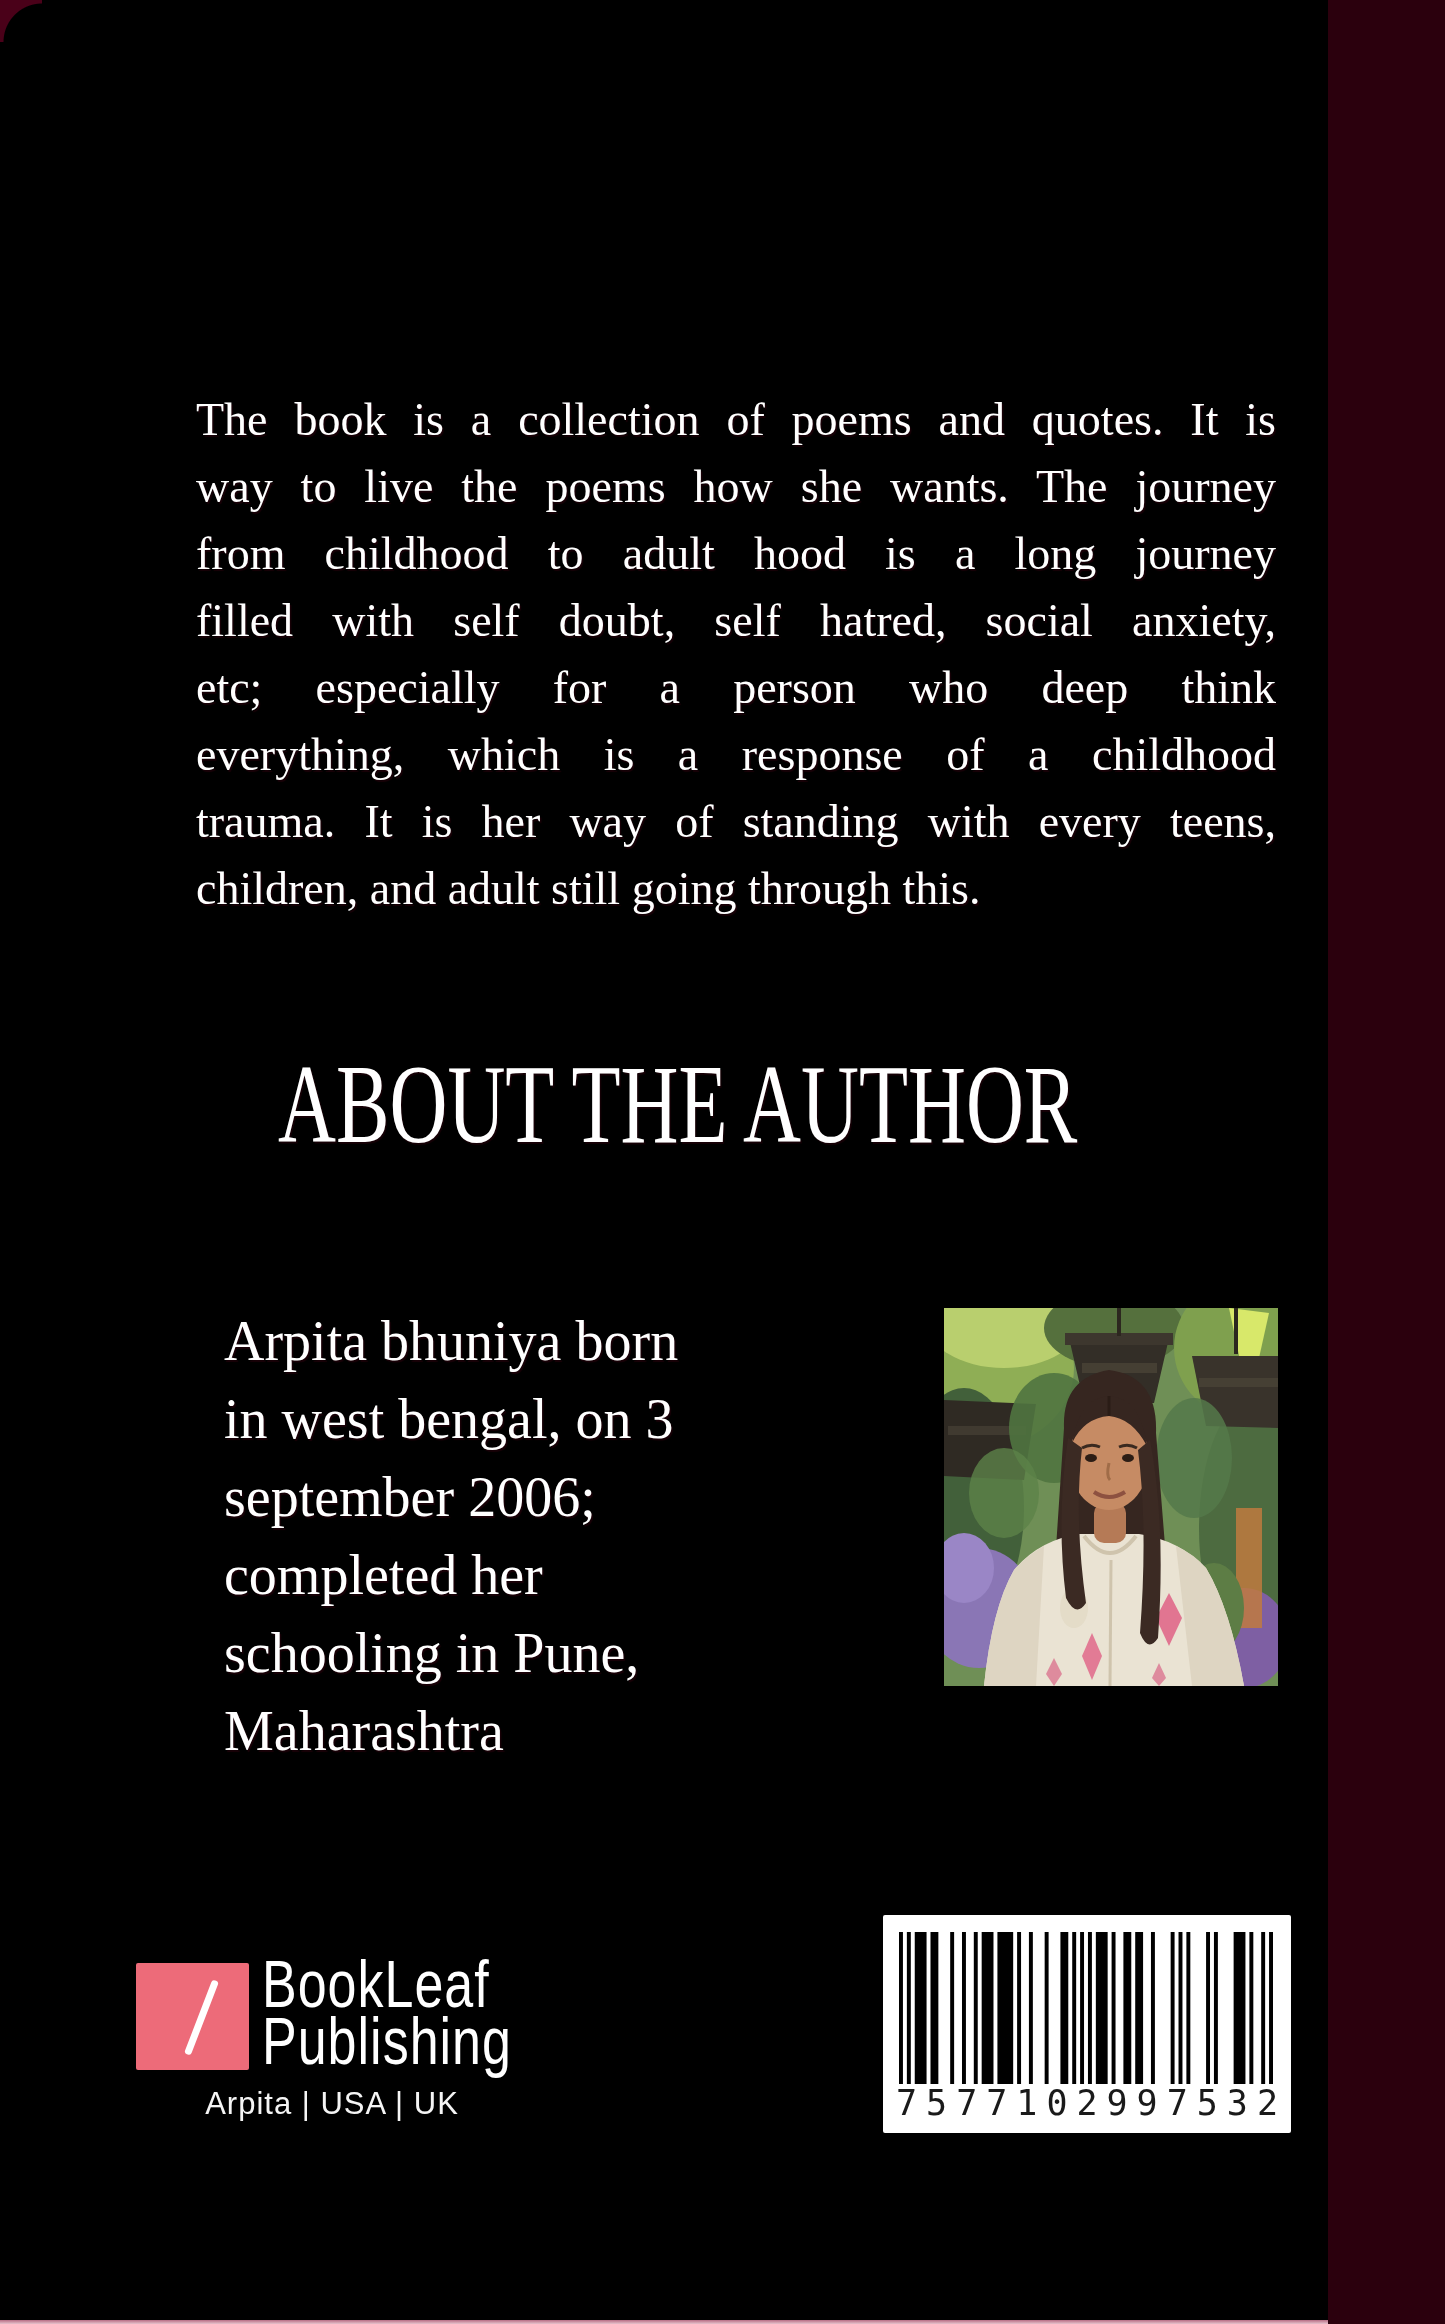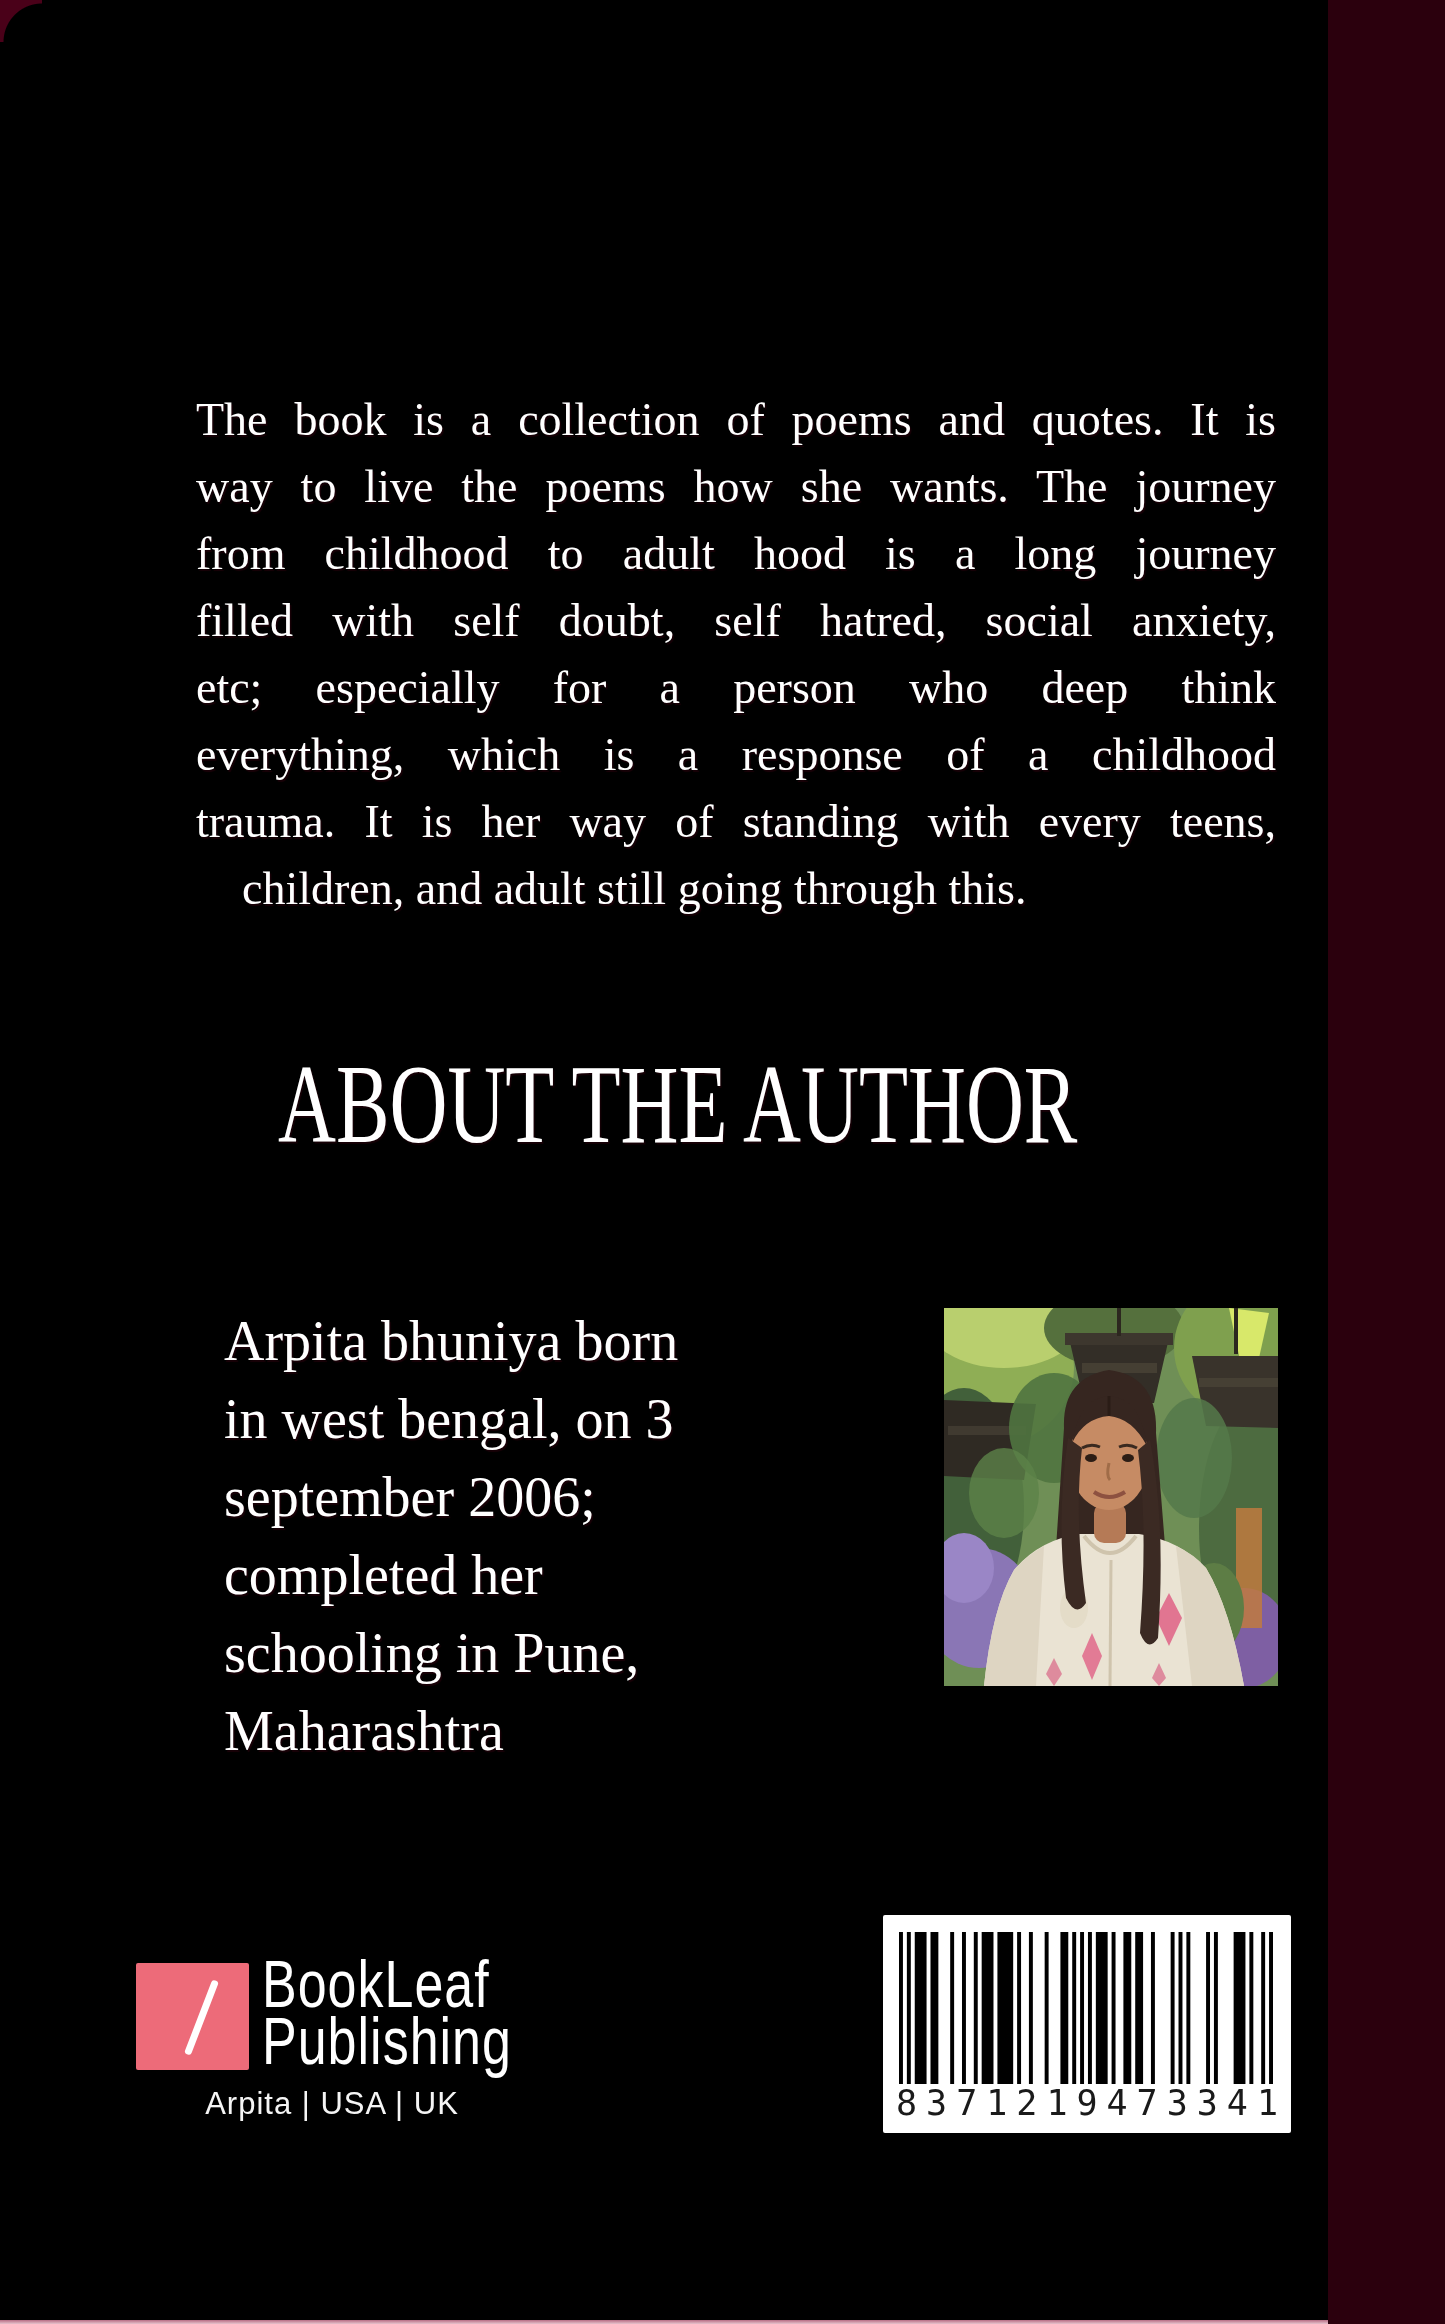--- a/index.html
+++ b/index.html
@@ -28,21 +28,20 @@
     text-shadow:1.5px 1.5px 1px rgba(55,0,16,.45);
   }
   .blurb .jline{
     text-align:justify;
     -moz-text-align-last:justify;
     text-align-last:justify;
     white-space:nowrap;
   }
   .blurb .jline.last{
     text-align-last:left;
-    margin-left:46px;
   }
 
   
   .about-heading{
     position:absolute;left:278px;top:1047px;margin:0;
     font-size:113px;font-weight:normal;line-height:1;
     white-space:nowrap;
     transform:scaleX(0.71);
     transform-origin:left top;
     text-shadow:2px 2px 1px rgba(55,0,16,.4);
@@ -233,17 +232,17 @@
         <rect x="271.64" y="0" width="3.94" height="152" fill="#000000"></rect>
         <rect x="279.52" y="0" width="3.94" height="152" fill="#000000"></rect>
         <rect x="287.39" y="0" width="3.94" height="152" fill="#000000"></rect>
         <rect x="307.07" y="0" width="3.94" height="152" fill="#000000"></rect>
         <rect x="314.95" y="0" width="3.94" height="152" fill="#000000"></rect>
         <rect x="334.63" y="0" width="11.81" height="152" fill="#000000"></rect>
         <rect x="350.38" y="0" width="3.94" height="152" fill="#000000"></rect>
         <rect x="362.19" y="0" width="3.94" height="152" fill="#000000"></rect>
         <rect x="370.06" y="0" width="3.94" height="152" fill="#000000"></rect>
       </svg>
-    <div class="isbn">8371219473341</div>
+    <div class="isbn">7577102997532</div>
   </div>
 
   <div class="bottom-strip"></div>
 </div>
 
 </body></html>

